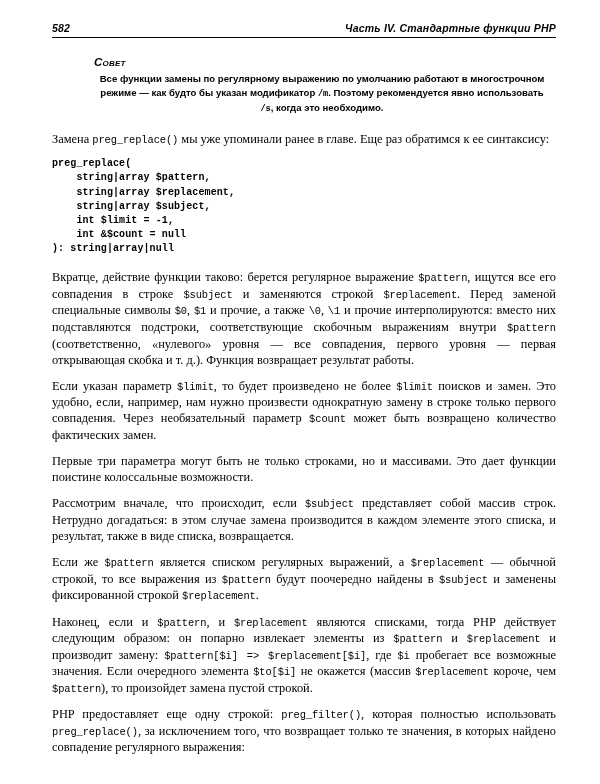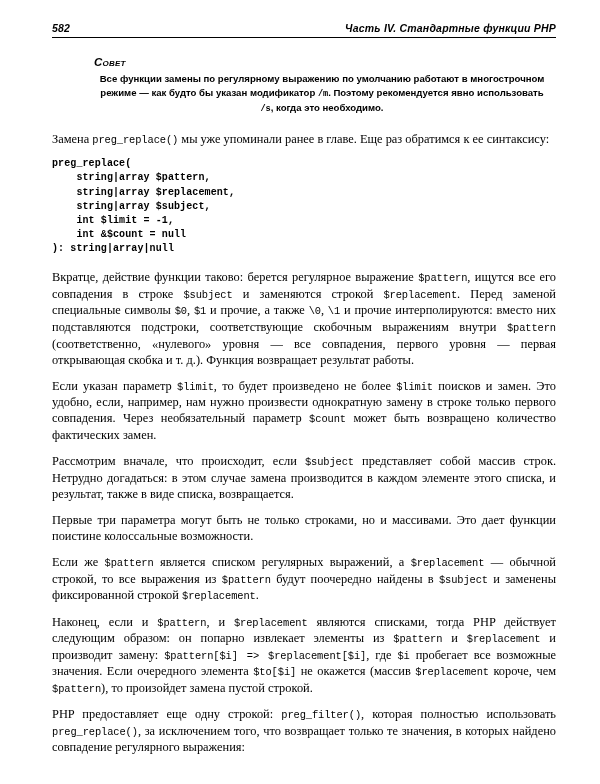--- a/index.html
+++ b/index.html
@@ -136,23 +136,23 @@
     string|array $replacement,
     string|array $subject,
     int $limit = -1,
     int &amp;$count = null
 ): string|array|null</pre>
 
   <p class="body"><span>Вкратце, действие функции таково: берется регулярное выражение </span><span class="mono">$pattern</span><span>, ищутся все его совпадения в строке </span><span class="mono">$subject</span><span> и заменяются строкой </span><span class="mono">$replacement</span><span>. Перед заменой специальные символы </span><span class="mono">$0</span><span>, </span><span class="mono">$1</span><span> и прочие, а также </span><span class="mono">\0</span><span>, </span><span class="mono">\1</span><span> и прочие интерполируются: вместо них подставляются подстроки, соответствующие скобочным выражениям внутри </span><span class="mono">$pattern</span><span> (соответственно, «нулевого» уровня — все совпадения, первого уровня — первая открывающая скобка и т. д.). Функция возвращает результат работы.</span></p>
 
   <p class="body"><span>Если указан параметр </span><span class="mono">$limit</span><span>, то будет произведено не более </span><span class="mono">$limit</span><span> поисков и замен. Это удобно, если, например, нам нужно произвести однократную замену в строке только первого совпадения. Через необязательный параметр </span><span class="mono">$count</span><span> может быть возвращено количество фактических замен.</span></p>
 
+  <p class="body">Первые три параметра могут быть не только строками, но и массивами. Это дает функции поистине колоссальные возможности.</p>
+
   <p class="body"><span>Рассмотрим вначале, что происходит, если </span><span class="mono">$subject</span><span> представляет собой массив строк. Нетрудно догадаться: в этом случае замена производится в каждом элементе этого списка, и результат, также в виде списка, возвращается.</span></p>
-
-  <p class="body">Первые три параметра могут быть не только строками, но и массивами. Это дает функции поистине колоссальные возможности.</p>
 
   <p class="body"><span>Если же </span><span class="mono">$pattern</span><span> является списком регулярных выражений, а </span><span class="mono">$replacement</span><span> — обычной строкой, то все выражения из </span><span class="mono">$pattern</span><span> будут поочередно найдены в </span><span class="mono">$subject</span><span> и заменены фиксированной строкой </span><span class="mono">$replacement</span><span>.</span></p>
 
   <p class="body"><span>Наконец, если и </span><span class="mono">$pattern</span><span>, и </span><span class="mono">$replacement</span><span> являются списками, тогда PHP действует следующим образом: он попарно извлекает элементы из </span><span class="mono">$pattern</span><span> и </span><span class="mono">$replacement</span><span> и производит замену: </span><span class="mono">$pattern[$i]  =&gt;  $replacement[$i]</span><span>, где </span><span class="mono">$i</span><span> пробегает все возможные значения. Если очередного элемента </span><span class="mono">$to[$i]</span><span> не окажется (массив </span><span class="mono">$replacement</span><span> короче, чем </span><span class="mono">$pattern</span><span>), то произойдет замена пустой строкой.</span></p>
 
   <p class="body"><span>PHP предоставляет еще одну строкой: </span><span class="mono">preg_filter()</span><span>, которая полностью использовать </span><span class="mono">preg_replace()</span><span>, за исключением того, что возвращает только те значения, в которых найдено совпадение регулярного выражения:</span></p>
 
 </div>
 
 </body></html>

